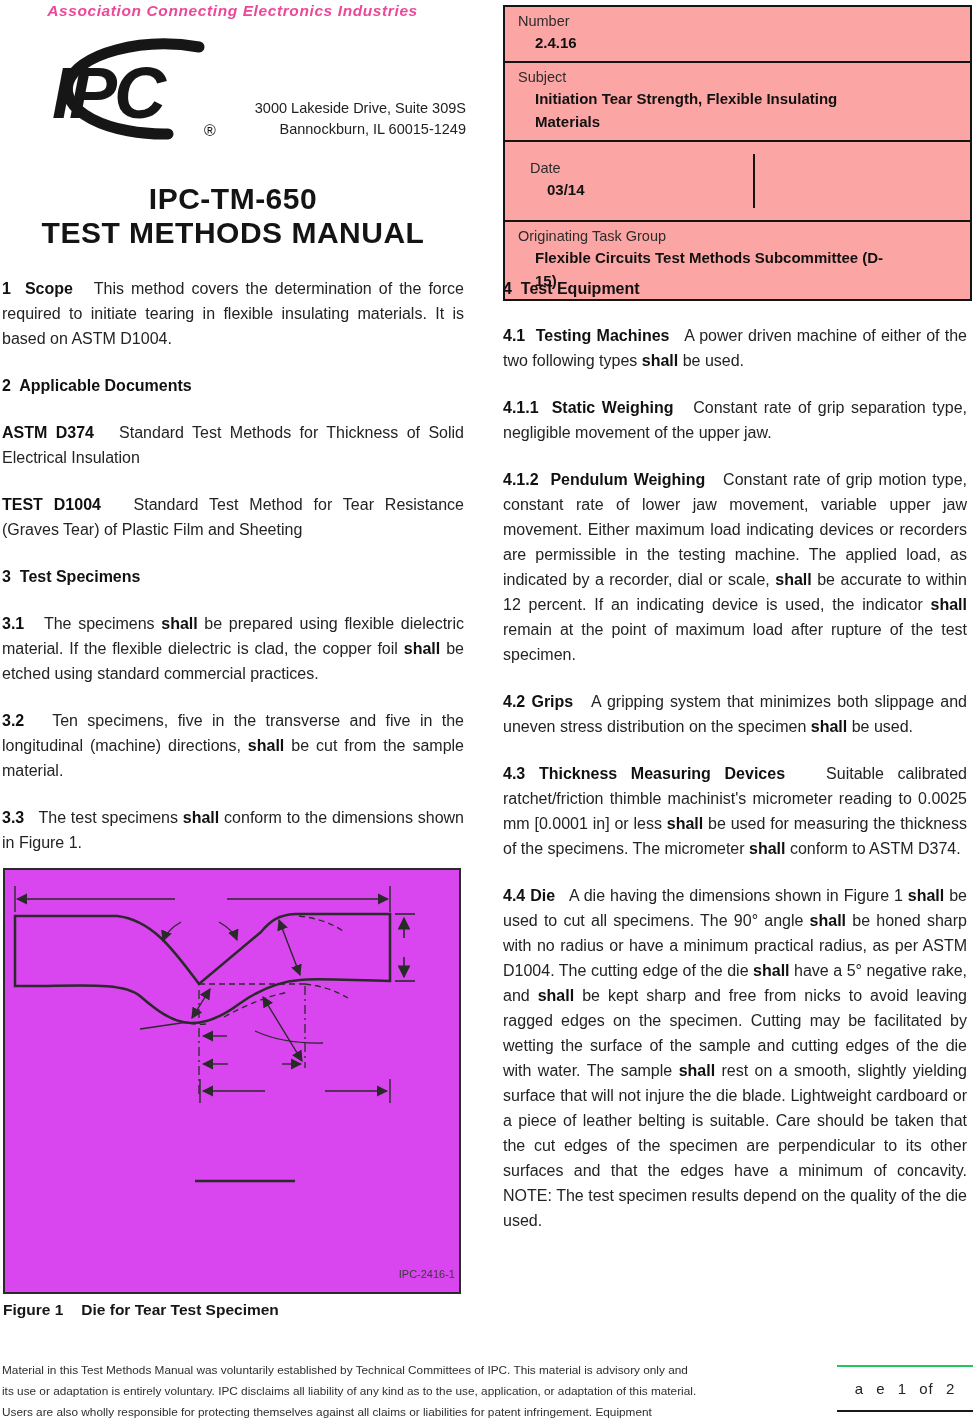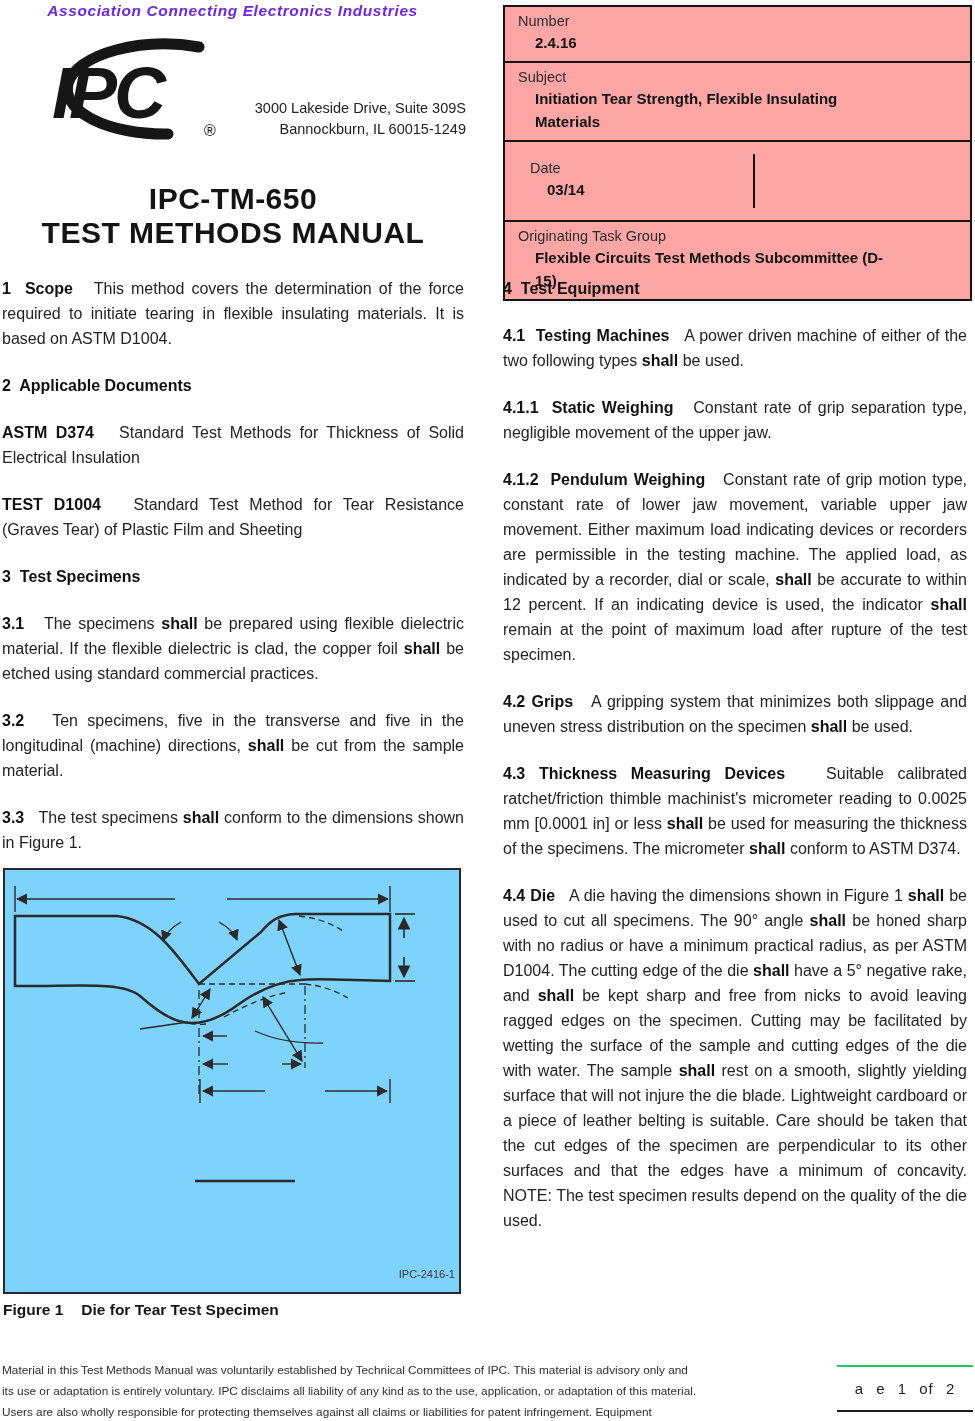--- a/index.html
+++ b/index.html
@@ -5,21 +5,21 @@
   html,body{margin:0;padding:0;}
   body{
     width:975px;height:1421px;position:relative;background:#ffffff;
     color:#1b1b1b;font-family:"Liberation Sans",sans-serif;
     -webkit-font-smoothing:antialiased;overflow:hidden;
   }
   .abs{position:absolute;}
   
   .tagline{
     left:0;top:2px;width:465px;text-align:center;
-    font-style:italic;font-weight:bold;font-size:15.5px;letter-spacing:.6px;color:#6d28d9;
+    font-style:italic;font-weight:bold;font-size:15.5px;letter-spacing:.6px;color:#ec4899;
   }
   .logo{left:2px;top:32px;width:238px;height:110px;}
   .address{
     left:240px;top:98px;width:226px;text-align:right;
     font-size:14.5px;line-height:21px;color:#222;
   }
   .manual-title{
     left:0;top:182px;width:466px;text-align:center;
     font-weight:bold;font-size:30px;line-height:34px;letter-spacing:.5px;color:#141414;
   }
@@ -38,21 +38,21 @@
   .it-cell.second{flex:1;}
   
   .col{font-size:16px;line-height:25px;text-align:justify;color:#232323;}
   .col-left{left:2px;top:276px;width:462px;}
   .col-right{left:503px;top:276px;width:464px;}
   .para{margin:0 0 22px 0;}
   .para b{color:#111;}
   
   .figure-box{
     left:3px;top:868px;width:458px;height:426px;box-sizing:border-box;
-    border:2px solid #2a2a2a;background:#7dd3fc;
+    border:2px solid #2a2a2a;background:#d946ef;
   }
   .figure-box svg{display:block;}
   .figure-caption{
     left:3px;top:1301px;width:462px;font-weight:bold;font-size:15.5px;color:#161616;
   }
   .figure-caption .gap{display:inline-block;width:18px;}
   
   .footer-text{
     left:2px;top:1360px;width:698px;
     font-size:11.8px;line-height:21px;color:#2e2e2e;

